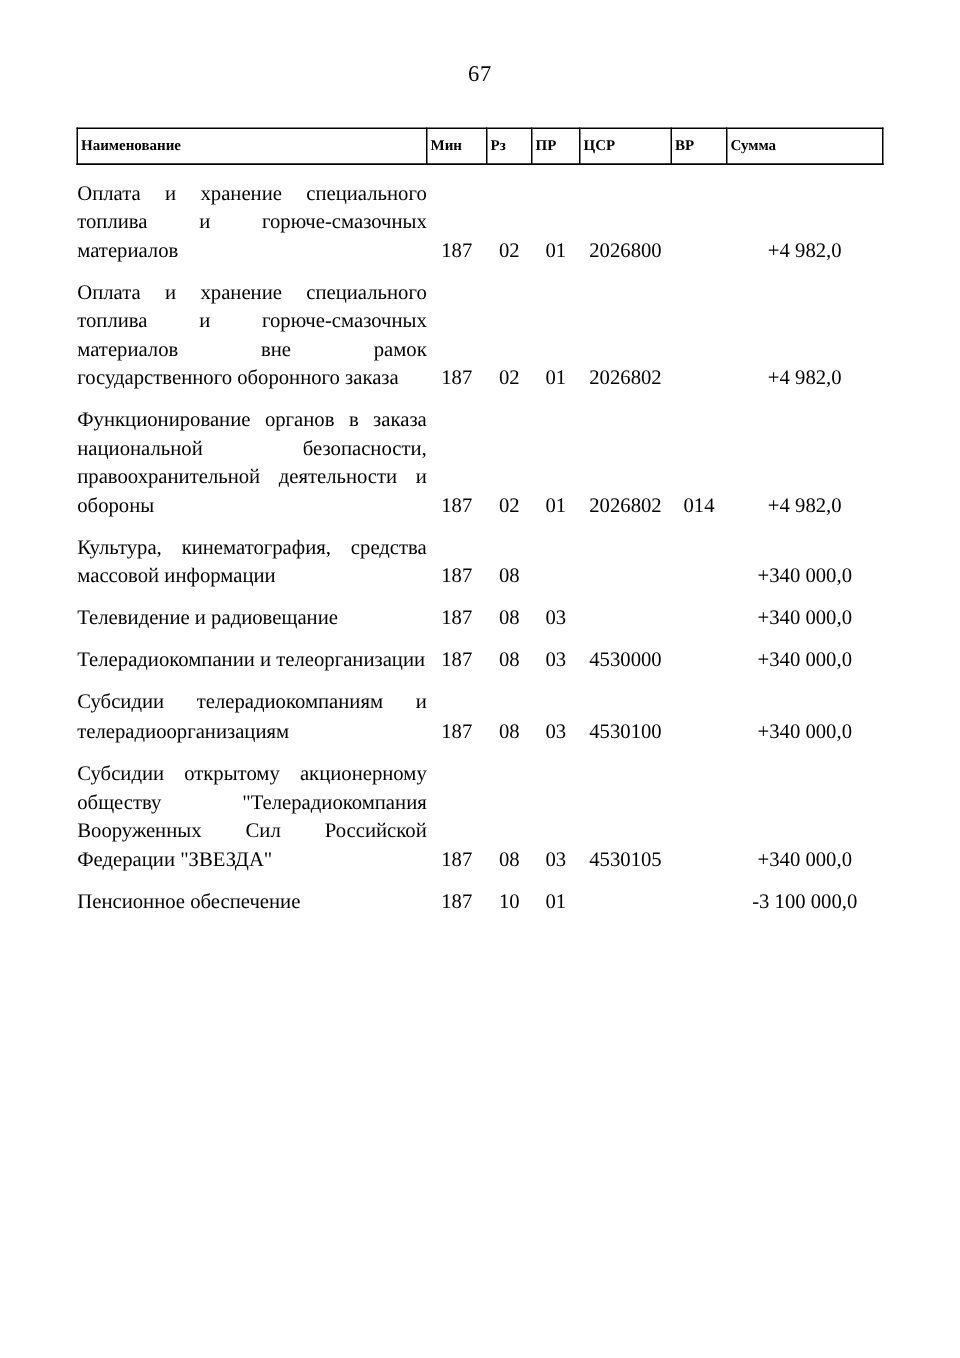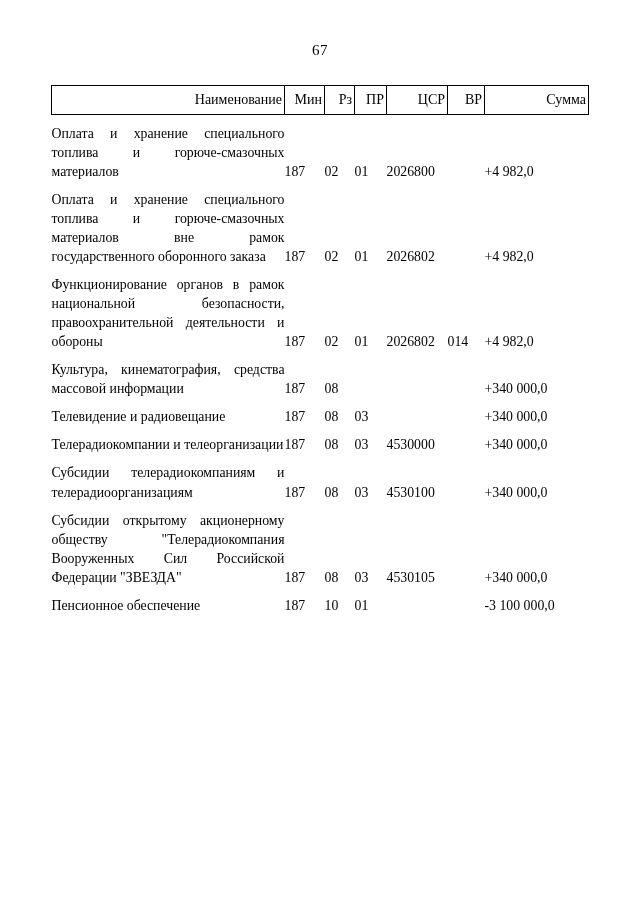--- a/index.html
+++ b/index.html
@@ -26,41 +26,41 @@
     letter-spacing: 0.5px;
   }
   .budget-table {
     border-collapse: collapse;
     margin: 26px auto 0 auto;
     width: 537px;
     table-layout: fixed;
   }
   .budget-table thead th {
     border: 1.5px solid #000;
-    font-weight: 400;
-    font-size: 14px;
+    font-weight: 700;
+    font-size: 10px;
     padding: 6px 2px;
-    text-align: right;
+    text-align: left;
     vertical-align: middle;
   }
   .budget-table tbody td {
     border: none;
     vertical-align: bottom;
     padding: 9px 0 0 0;
     font-size: 13.8px;
     line-height: 1.38;
   }
   td.cell-name {
     text-align: justify;
     text-align-last: left;
     padding-left: 2px;
     padding-right: 9px;
   }
-  td.cell-num  { text-align: left; font-family: Liberation Serif, serif; }
-  td.cell-sum  { text-align: left; padding-right: 2px; white-space: nowrap; }
+  td.cell-num  { text-align: center; font-family: Liberation Serif, serif; }
+  td.cell-sum  { text-align: center; padding-right: 2px; white-space: nowrap; }
 </style>
 </head>
 <body>
 
 <div class="page">
 
   <div class="page-number">67</div>
 
   <table class="budget-table">
     <colgroup>
@@ -96,21 +96,21 @@
         <tr>
     <td class="cell-name">Оплата и хранение специального топлива и горюче-смазочных материалов вне рамок государственного оборонного заказа</td>
     <td class="cell-num">187</td>
     <td class="cell-num">02</td>
     <td class="cell-num">01</td>
     <td class="cell-num">2026802</td>
     <td class="cell-num"></td>
     <td class="cell-sum">+4 982,0</td>
   </tr>
         <tr>
-    <td class="cell-name">Функционирование органов в рамок национальной безопасности, правоохранительной деятельности и обороны</td>
+    <td class="cell-name">Функционирование органов в заказа национальной безопасности, правоохранительной деятельности и обороны</td>
     <td class="cell-num">187</td>
     <td class="cell-num">02</td>
     <td class="cell-num">01</td>
     <td class="cell-num">2026802</td>
     <td class="cell-num">014</td>
     <td class="cell-sum">+4 982,0</td>
   </tr>
         <tr>
     <td class="cell-name">Культура, кинематография, средства массовой информации</td>
     <td class="cell-num">187</td>

